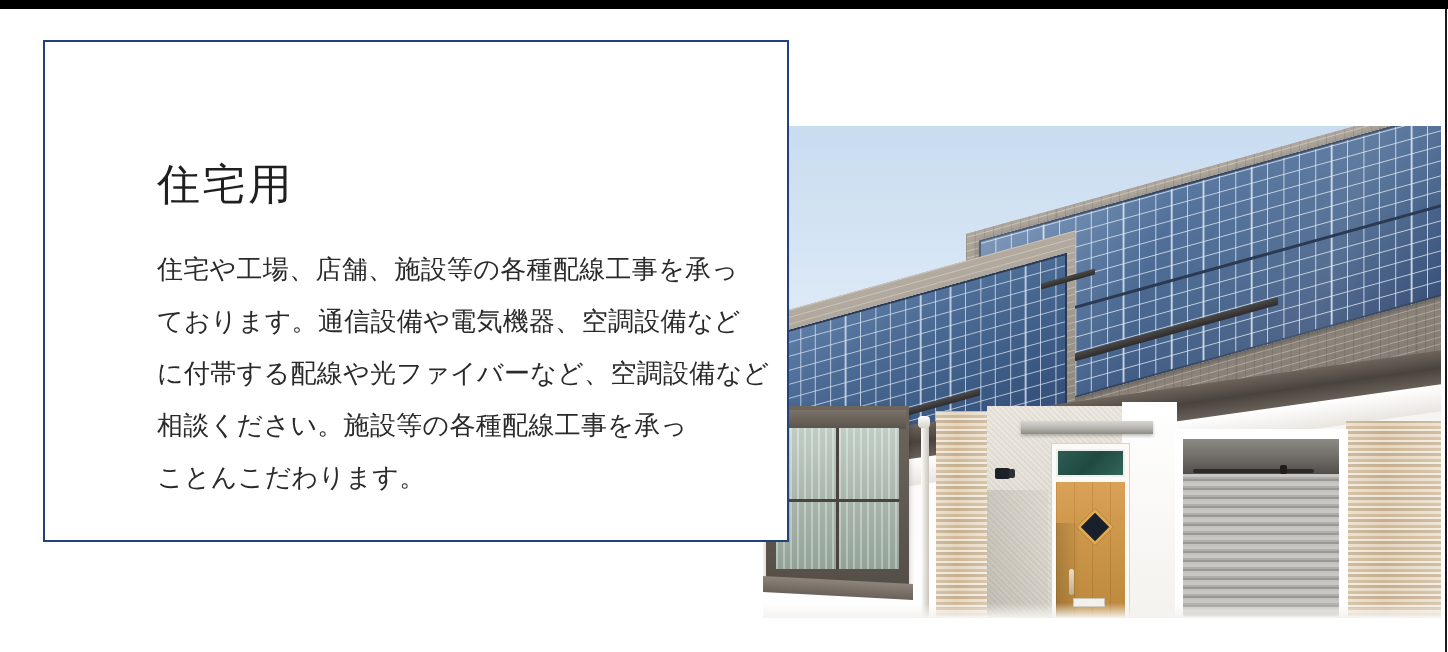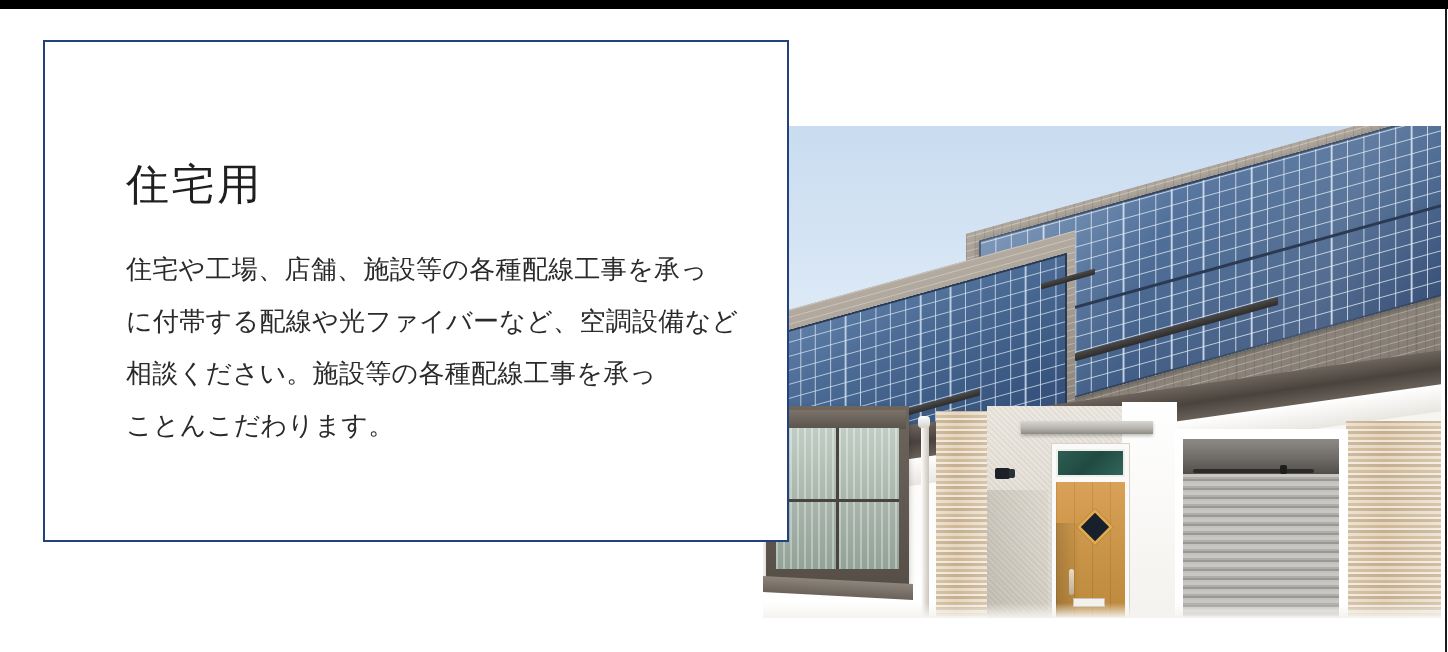--- a/index.html
+++ b/index.html
@@ -341,21 +341,21 @@
     left: 43px;
     top: 31px;                 
     width: 746px;
     height: 502px;
     background: #ffffff;
     border: 2px solid #23417e;
     z-index: 30;
   }
   .card-inner {
     position: absolute;
-    left: 81px;
+    left: 112px;
     top: 118px;
     width: 540px;
   }
   .card-title {
     margin: 0 0 0 0;
     font-size: 43px;
     line-height: 1.15;
     font-weight: 400;
     letter-spacing: 0.06em;
     color: #1f1f1f;
@@ -446,20 +446,21 @@
 
       <div class="ground"></div>
     </div>
   </figure>
 
   <section class="card">
     <div class="card-inner">
       <h1 class="card-title">住宅用</h1>
       <p class="card-body">
         <span class="ln">住宅や工場、店舗、施設等の各種配線工事を承っ</span>
+        <span class="ln">ております。通信設備や電気機器、空調設備など</span>
         <span class="ln">に付帯する配線や光ファイバーなど、空調設備など</span>
         <span class="ln">相談ください。施設等の各種配線工事を承っ</span>
         <span class="ln">ことんこだわります。</span>
       </p>
     </div>
   </section>
 
 </div>
 
 </body></html>

